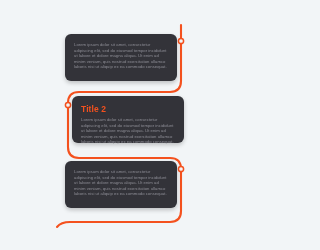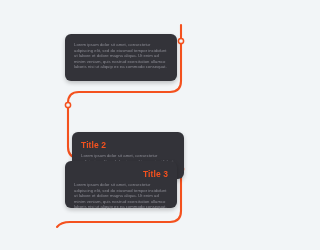--- a/index.html
+++ b/index.html
@@ -40,21 +40,20 @@
     left: 65px;
     top: 34px;
     width: 112px;
     height: 47px;
   }
   .card-2 {
     left: 72px;
     top: 96px;
     width: 112px;
     height: 47px;
-    margin-top: 36px;
   }
   .card-3 {
     left: 65px;
     top: 161px;
     width: 112px;
     height: 47px;
   }
   .card-title {
     color: #f4511e;
     font-size: 8.5px;
@@ -101,17 +100,16 @@
   <div class="card card-1">
     <div class="card-body">Lorem ipsum dolor sit amet, consectetur adipiscing elit, sed do eiusmod tempor incididunt ut labore et dolore magna aliqua. Ut enim ad minim veniam, quis nostrud exercitation ullamco laboris nisi ut aliquip ex ea commodo consequat.</div>
   </div>
 
   <div class="card card-2">
     <div class="card-title align-left">Title 2</div>
     <div class="card-body">Lorem ipsum dolor sit amet, consectetur adipiscing elit, sed do eiusmod tempor incididunt ut labore et dolore magna aliqua. Ut enim ad minim veniam, quis nostrud exercitation ullamco laboris nisi ut aliquip ex ea commodo consequat.</div>
   </div>
 
   <div class="card card-3">
-    <div class="card-title align-right">Title 3</div>
     <div class="card-body">Lorem ipsum dolor sit amet, consectetur adipiscing elit, sed do eiusmod tempor incididunt ut labore et dolore magna aliqua. Ut enim ad minim veniam, quis nostrud exercitation ullamco laboris nisi ut aliquip ex ea commodo consequat.</div>
   </div>
 
 </div>
 
 </body></html>

